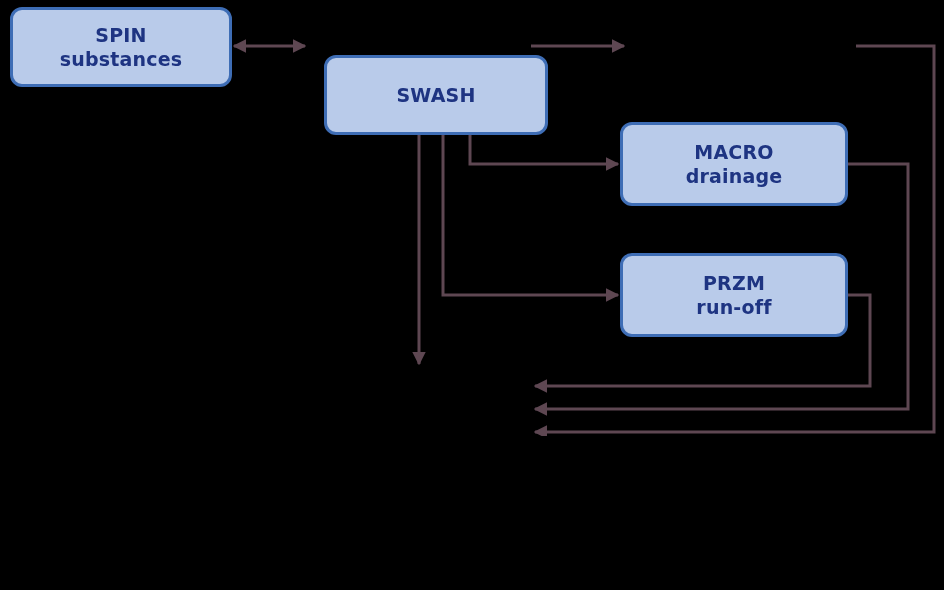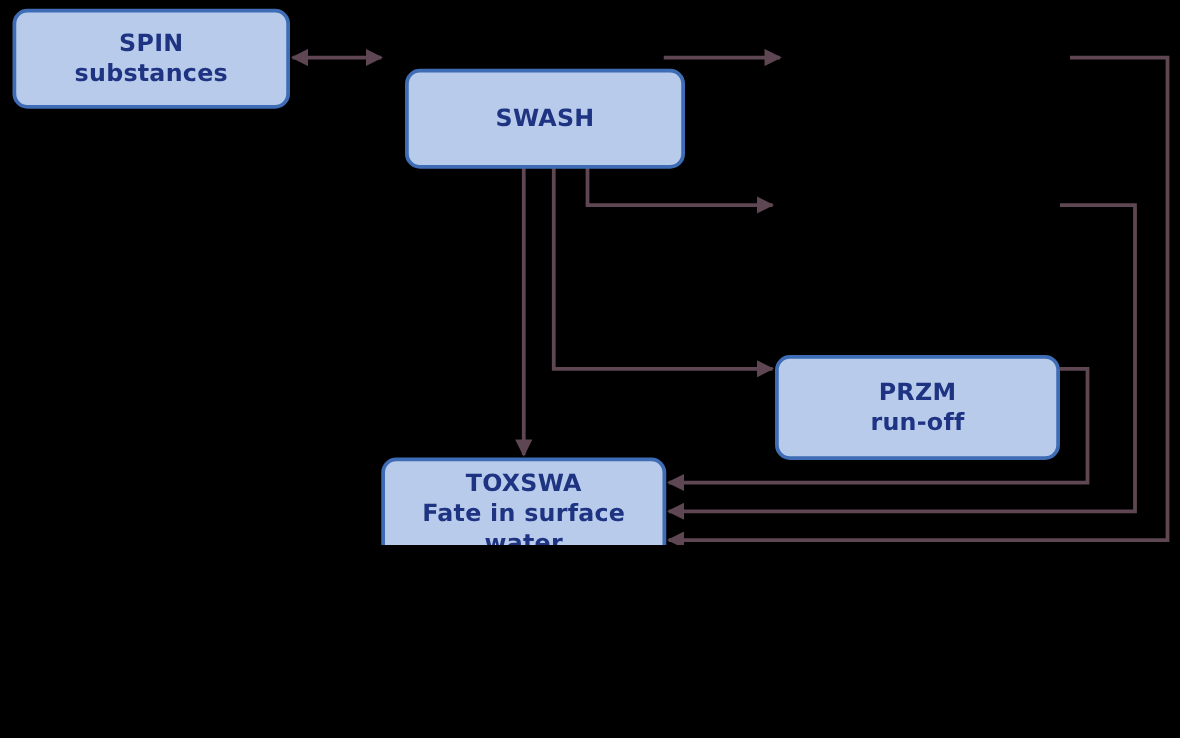--- a/index.html
+++ b/index.html
@@ -44,21 +44,21 @@
     font-weight: bold;
     font-size: 19px;
     line-height: 24px;
     white-space: pre-line;
     letter-spacing: 0.2px;
   }
   #n-spin     { left: 10px;  top: 7px;   width: 222px; height: 80px; }
   #n-swash    { left: 324px; top: 7px;   width: 224px; height: 80px; margin-top: 48px; }
   #n-spray    { left: 626px; top: 5px;   width: 230px; height: 84px; }
   #n-macro    { left: 620px; top: 122px; width: 228px; height: 84px; }
-  #n-przm     { left: 620px; top: 253px; width: 228px; height: 84px; margin-top: 31px; }
+  #n-przm     { left: 620px; top: 253px; width: 228px; height: 84px; }
   #n-toxswa   { left: 305px; top: 366px; width: 228px; height: 90px; }
   #n-exposure { left: 305px; top: 494px; width: 228px; height: 84px; }
 </style>
 </head>
 <body>
 
 <div class="stage">
 
   <svg class="wires" viewBox="0 0 944 590">
     <defs>
@@ -80,26 +80,25 @@
   <div class="node" id="n-spin">
     <span class="lbl">SPIN
 substances</span>
   </div>
 
   <div class="node" id="n-swash">
     <span class="lbl">SWASH</span>
   </div>
 
 
+  <div class="node" id="n-macro">
+    <span class="lbl">MACRO
+drainage</span>
+  </div>
 
   <div class="node" id="n-przm">
     <span class="lbl">PRZM
 run-off</span>
   </div>
 
-  <div class="node" id="n-toxswa">
-    <span class="lbl">TOXSWA
-Fate in surface
-water</span>
-  </div>
 
 
 </div>
 
 </body></html>

